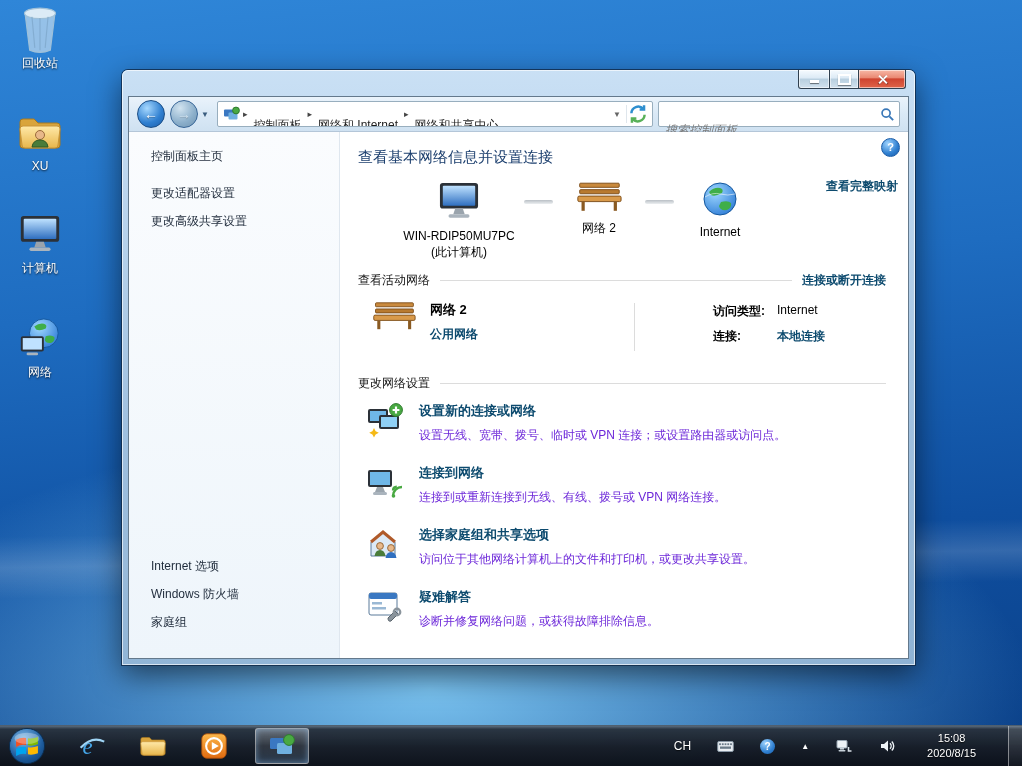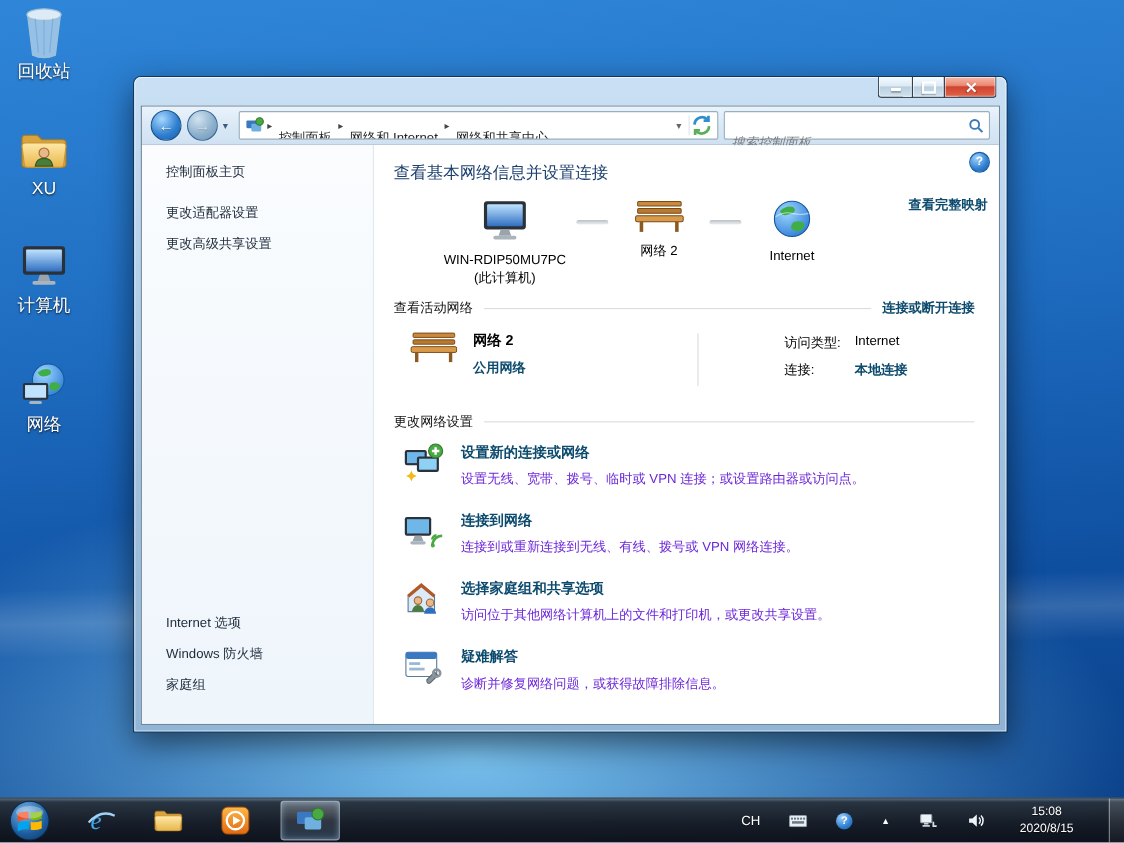--- a/index.html
+++ b/index.html
@@ -12,21 +12,21 @@
   .wall::before{content:"";position:absolute;inset:0;
     background:radial-gradient(ellipse 95% 55% at 42% 90%, rgba(140,215,255,.85), rgba(140,215,255,0) 62%);}
   .wall::after{content:"";position:absolute;left:-12%;right:-12%;bottom:10%;height:34%;
     background:linear-gradient(6deg, rgba(255,255,255,0) 42%, rgba(255,255,255,.16) 50%, rgba(255,255,255,0) 58%);
     transform:rotate(-7deg);}
 
   
   .dicons{position:absolute;left:8px;top:6px;display:flex;flex-direction:column;gap:38px;z-index:2;}
   .dicon{width:64px;display:flex;flex-direction:column;align-items:center;gap:3px;cursor:default;}
   .dicon .ic{width:46px;height:46px;display:flex;align-items:center;justify-content:center;}
-  .dlabel{color:#fff;text-shadow:0 1px 2px rgba(0,0,0,.85);font-size:16px;text-align:center;}
+  .dlabel{color:#fff;text-shadow:0 1px 2px rgba(0,0,0,.85);font-size:12px;text-align:center;}
 
   
   .window{position:absolute;left:122px;top:70px;width:793px;height:595px;z-index:3;
     border-radius:6px 6px 0 0;
     background:linear-gradient(180deg, rgba(208,228,246,.96), rgba(168,198,226,.94) 60%, rgba(150,184,215,.94));
     box-shadow:0 0 0 1px rgba(15,40,70,.8), 0 10px 30px rgba(0,0,0,.55), inset 0 0 0 1px rgba(255,255,255,.65);}
   .caps{position:absolute;top:0;right:9px;display:flex;z-index:5;}
   .cap{height:18px;border:1px solid #30404f;border-top:none;margin-left:-1px;
     background:linear-gradient(180deg,#f6fbff 0%,#dceaf5 45%,#b8cfdf 50%,#d2e2ee 100%);
     box-shadow:inset 0 0 0 1px rgba(255,255,255,.55);
@@ -103,21 +103,21 @@
   .sec-rule{flex:1;height:1px;background:#dcdcdc;}
   .sec a{flex:0 0 auto;}
 
   .active-panel{display:flex;align-items:flex-start;padding:2px 0 10px 14px;}
   .ap-left{display:flex;gap:14px;width:262px;flex:0 0 262px;}
   .ap-name{font-weight:bold;font-size:13px;}
   .ap-kind{margin-top:7px;}
   .ap-div{width:1px;align-self:stretch;background:#dcdcdc;margin:2px 0;}
   .ap-right{padding-left:78px;padding-top:2px;}
   .kv{display:flex;margin-bottom:8px;}
-  .kv .k{width:64px;flex:0 0 64px;}
+  .kv .k{width:64px;flex:0 0 64px;font-weight:bold;}
 
   .task{display:flex;gap:15px;margin:4px 0 20px;padding-left:8px;}
   .task .tic{width:38px;height:38px;flex:0 0 38px;}
   .task-title{font-size:13px;}
   .task-desc{margin-top:7px;color:#6d28d9;}
 
   
   .taskbar{position:absolute;left:0;right:0;bottom:0;height:40px;z-index:4;
     display:flex;align-items:center;
     background:linear-gradient(180deg, rgba(90,105,120,.96) 0%, rgba(40,50,62,.97) 8%, rgba(22,28,38,.98) 55%, rgba(12,16,24,.98) 100%);

